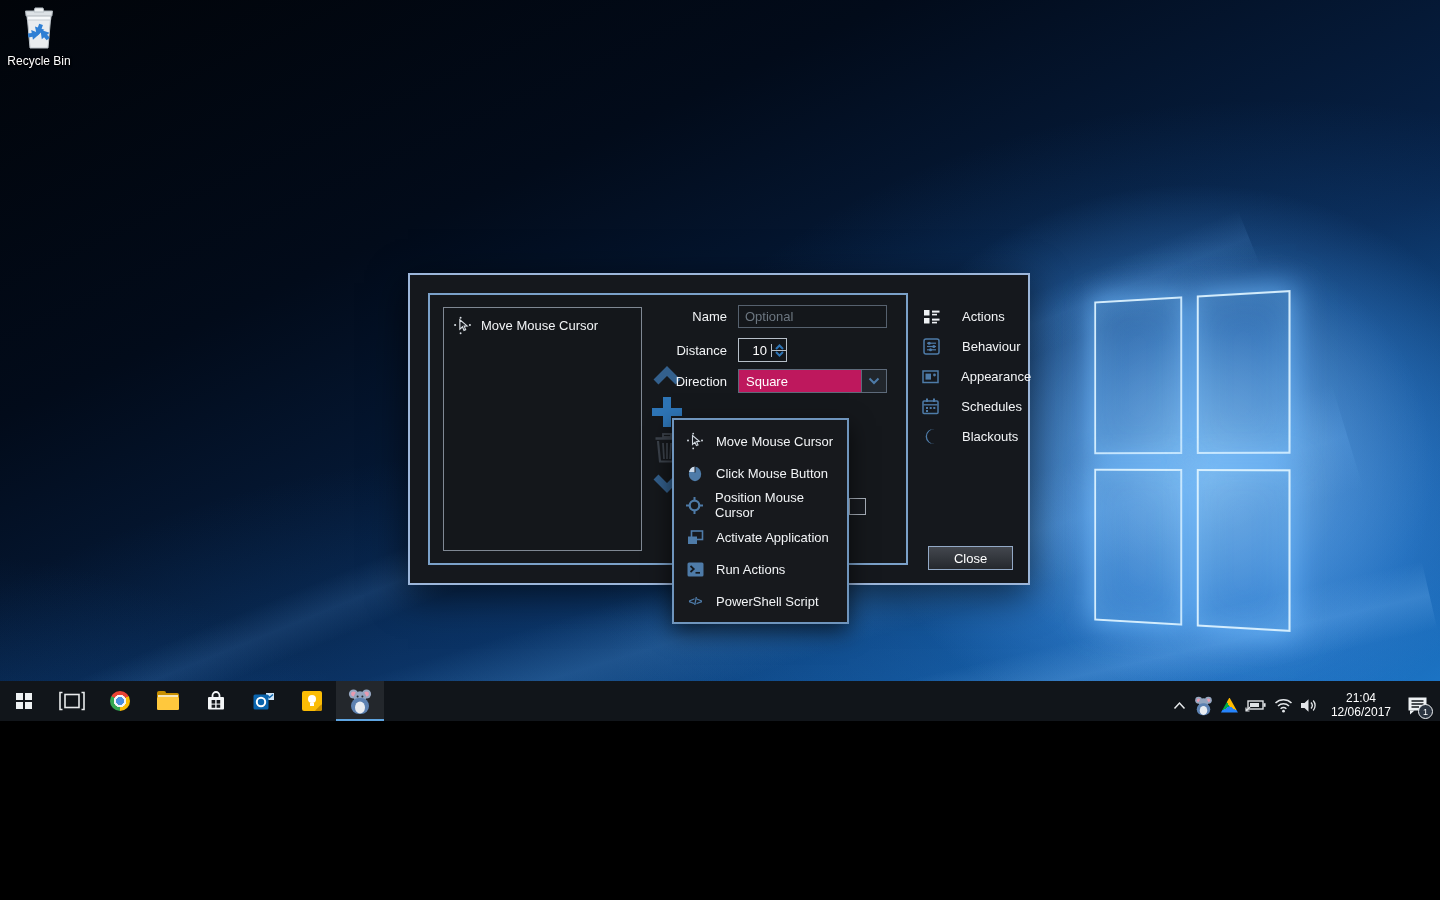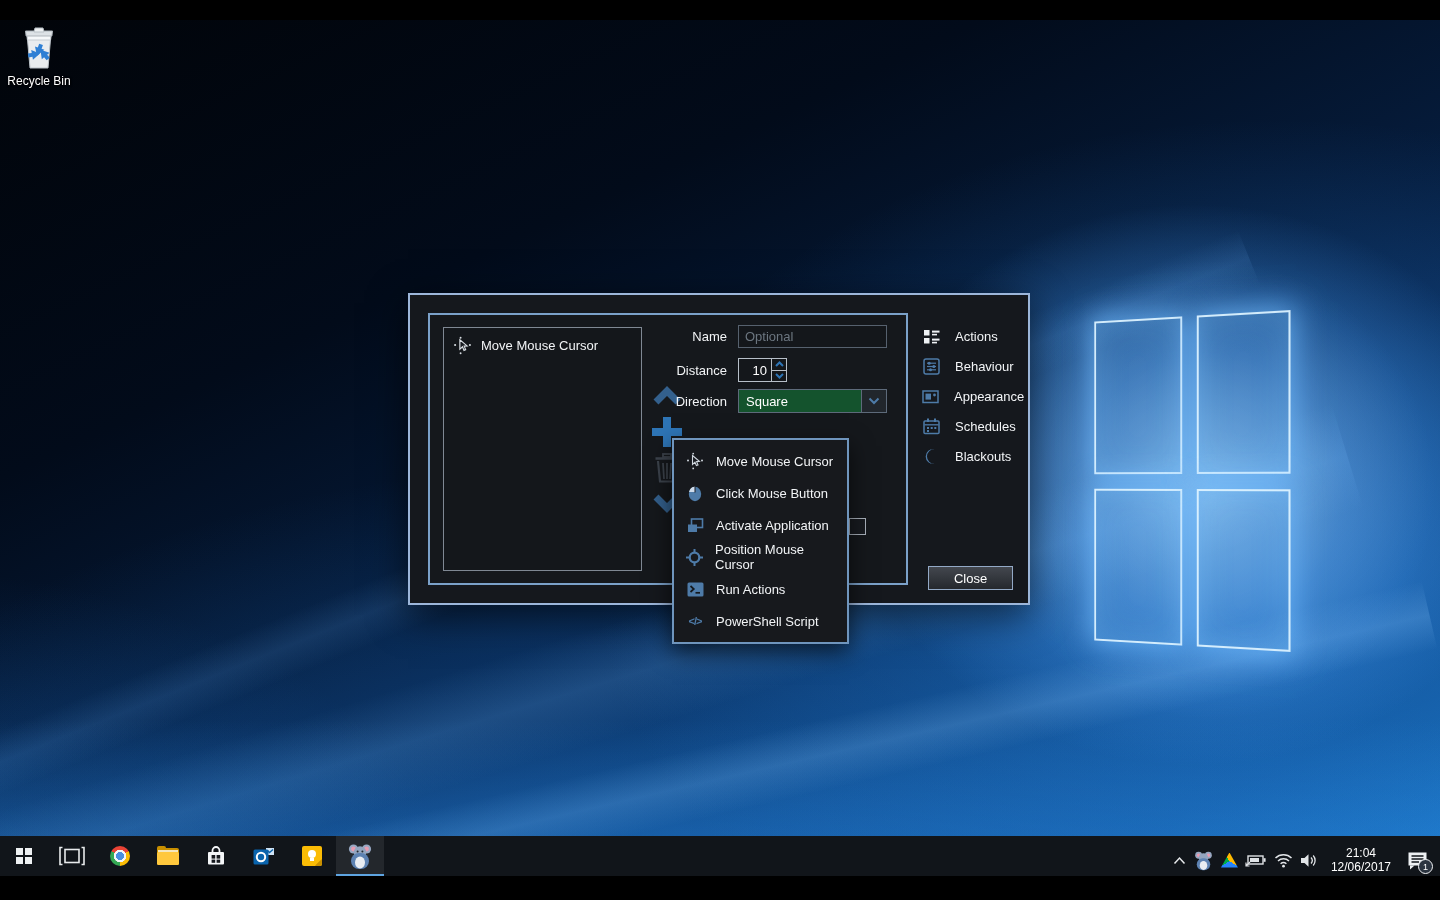--- a/index.html
+++ b/index.html
@@ -1,26 +1,25 @@
 <!DOCTYPE html>
 <html><head>
 <meta charset="utf-8">
 <style>
   * { margin:0; padding:0; box-sizing:border-box; }
   html,body { width:1440px; height:900px; overflow:hidden; background:#000; }
   body { font-family:"Liberation Sans", sans-serif; }
 
-  .stage { position:relative; width:1440px; height:856px; overflow:hidden;
+  .stage { position:relative; width:1440px; height:721px; overflow:hidden;
     background:
       radial-gradient(ellipse 430px 360px at 1195px 465px, rgba(150,205,255,.55), rgba(70,150,235,.28) 55%, transparent 78%),
       radial-gradient(ellipse 950px 640px at 1280px 560px, rgba(35,120,210,.55), transparent 72%),
       radial-gradient(ellipse 1250px 720px at 640px 980px, rgba(25,110,200,.6), transparent 75%),
       radial-gradient(ellipse 800px 500px at -100px 900px, rgba(20,90,170,.45), transparent 70%),
       linear-gradient(155deg, #010409 0%, #020b1a 30%, #07234a 62%, #0f5394 88%, #1a7ac8 100%);
-    margin-top: 20px;
   }
 
   
   .beam { position:absolute; pointer-events:none; }
   .beam-1 { left:-120px; top:600px; width:1500px; height:110px; transform:rotate(-17deg);
     background:linear-gradient(to bottom, transparent, rgba(120,190,255,.17), transparent); }
   .beam-2 { left:-150px; top:740px; width:1600px; height:70px; transform:rotate(-13deg);
     background:linear-gradient(to bottom, transparent, rgba(140,200,255,.22), transparent); }
   .beam-3 { left:-100px; top:470px; width:1400px; height:60px; transform:rotate(-22deg);
     background:linear-gradient(to bottom, transparent, rgba(110,180,255,.12), transparent); }
@@ -58,35 +57,35 @@
   .ic-down  { top:176px; }
 
   .form-row { position:absolute; left:196px; display:flex; align-items:center; }
   .form-row .flabel { width:112px; text-align:right; padding-right:11px; color:#f2f4f6; font-size:13px; }
   .row-name { top:10px; } .row-distance { top:43px; } .row-direction { top:74px; } .row-speed { top:106px; }
 
   .txt-input { width:149px; height:23px; background:#14171b; border:1px solid #56616e;
     color:#fff; font-size:13px; padding:0 6px; font-family:"Liberation Sans",sans-serif; outline:none; }
   .txt-input::placeholder { color:#6c7680; }
 
-  .spinbox { display:flex; width:49px; height:24px; border:1px solid #b7bfc8; background:#14171b; }
+  .spinbox { display:flex; width:49px; height:24px; border:1px solid #b7bfc8; background:#14171b;align-items:center; }
   .spin-val { flex:1; color:#fff; font-size:13px; display:flex; align-items:center; justify-content:flex-end; padding-right:4px; }
   .spin-btns { width:15px; border-left:1px solid #b7bfc8; display:flex; flex-direction:column; }
   .spin-btns span { flex:1; display:flex; align-items:center; justify-content:center; }
   .spin-btns span:first-child { border-bottom:1px solid #b7bfc8; }
 
-  .dropdown { display:flex; width:149px; height:24px; border:1px solid #5d6a7a; background:#14532d; }
+  .dropdown { display:flex; width:149px; height:24px; border:1px solid #5d6a7a; background:#be185d; }
   .dd-val { flex:1; color:#fff; font-size:13px; display:flex; align-items:center; padding:0 7px; }
   .dd-btn { width:25px; border-left:1px solid #5d6a7a; background:#21262c; display:flex; align-items:center; justify-content:center; }
 
   .chk { position:absolute; left:419px; top:203px; width:17px; height:17px;
     border:1px solid #a9b1bb; background:#181b20; }
 
   .side-nav { position:absolute; left:512px; top:26px; width:100px; }
-  .nav-item { display:flex; align-items:center; gap:15px; height:30px; color:#f2f4f6; font-size:13px; cursor:default; }
+  .nav-item { display:flex; align-items:center; gap:22px; height:30px; color:#f2f4f6; font-size:13px; cursor:default; }
   .nav-item .nicon { width:18px; display:flex; justify-content:center; }
 
   .close-btn { position:absolute; left:518px; top:271px; width:85px; height:24px;
     border:1px solid #93a9c6; background:linear-gradient(#43474e, #25282d);
     color:#fff; font-size:13px; display:flex; align-items:center; justify-content:center; }
 
   
   .ctx-menu { position:absolute; left:672px; top:418px; width:177px; z-index:40;
     background:#17191d; border:2px solid #6f95bd; box-shadow:0 8px 22px rgba(0,0,0,.65); padding:5px 0; }
   .ctx-item { display:flex; align-items:center; gap:12px; height:32px; padding:0 12px; color:#f2f4f6; font-size:13px; }
@@ -321,37 +320,37 @@
           <ellipse cx="8" cy="10" rx="6.2" ry="7.2" fill="#4e7ba8"></ellipse>
           <path d="M8 2.8 A6.2 7.2 0 0 0 2 8 L8 8 Z" fill="#cfdceb"></path>
           <line x1="8" y1="2.8" x2="8" y2="8.5" stroke="#1a1d22" stroke-width="1"></line>
         </svg>
         </span>
       <span>Click Mouse Button</span>
     </div>
     <div class="ctx-item">
       <span class="cicon">
         <svg width="17" height="17" viewBox="0 0 17 17">
-          <rect x="4.5" y="2" width="11" height="8.5" fill="none" stroke="#4e7ba8" stroke-width="1.6"></rect>
-          <rect x="1" y="7.5" width="9" height="7.5" fill="#4e7ba8"></rect>
-        </svg>
-        </span>
-      <span>Activate Application</span>
-    </div>
-    <div class="ctx-item">
-      <span class="cicon">
-        <svg width="17" height="17" viewBox="0 0 17 17">
           <circle cx="8.5" cy="8.5" r="4.8" fill="none" stroke="#4e7ba8" stroke-width="2.2"></circle>
           <rect x="7.5" y="0" width="2" height="3" fill="#4e7ba8"></rect>
           <rect x="7.5" y="14" width="2" height="3" fill="#4e7ba8"></rect>
           <rect x="0" y="7.5" width="3" height="2" fill="#4e7ba8"></rect>
           <rect x="14" y="7.5" width="3" height="2" fill="#4e7ba8"></rect>
         </svg>
         </span>
       <span>Position Mouse Cursor</span>
+    </div>
+    <div class="ctx-item">
+      <span class="cicon">
+        <svg width="17" height="17" viewBox="0 0 17 17">
+          <rect x="4.5" y="2" width="11" height="8.5" fill="none" stroke="#4e7ba8" stroke-width="1.6"></rect>
+          <rect x="1" y="7.5" width="9" height="7.5" fill="#4e7ba8"></rect>
+        </svg>
+        </span>
+      <span>Activate Application</span>
     </div>
     <div class="ctx-item">
       <span class="cicon">
         <svg width="17" height="15" viewBox="0 0 17 15">
           <rect x="0.5" y="0.5" width="16" height="14" rx="1.5" fill="#4e7ba8"></rect>
           <polyline points="3.5,4 6.8,7 3.5,10" fill="none" stroke="#14171b" stroke-width="1.7"></polyline>
           <line x1="8.5" y1="10.8" x2="13" y2="10.8" stroke="#14171b" stroke-width="1.7"></line>
         </svg>
         </span>
       <span>Run Actions</span>

